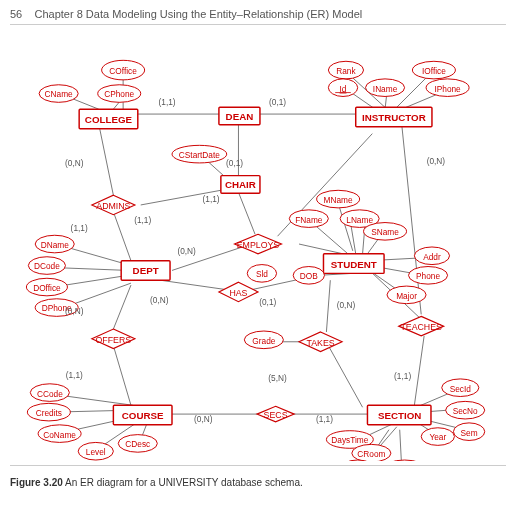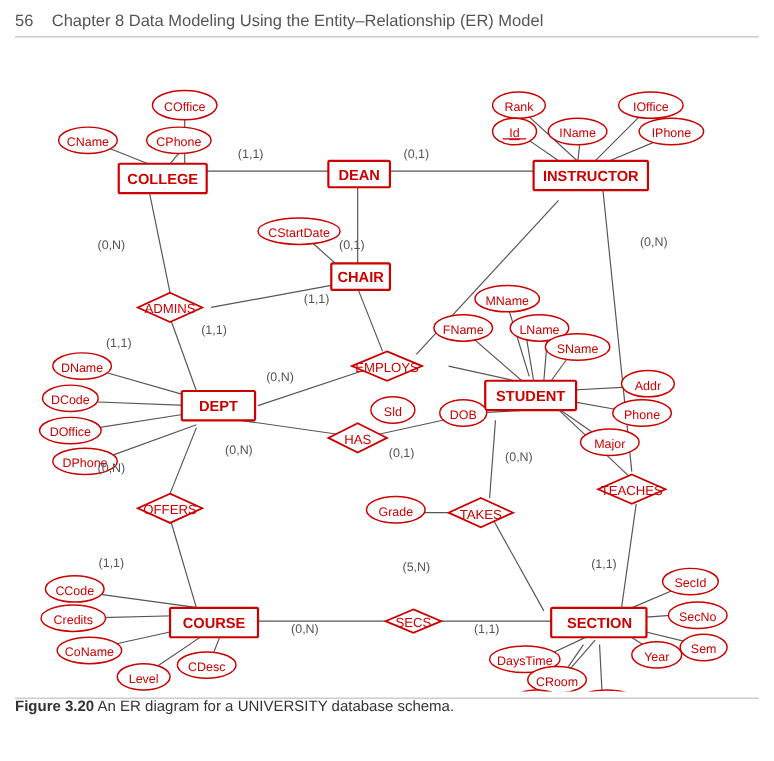--- a/index.html
+++ b/index.html
@@ -28,21 +28,21 @@
     svg {
       position: absolute;
       top: 0; left: 0;
       width: 100%;
       height: 100%;
     }
     .figure-caption {
       margin-top: 4px;
       font-size: 10px;
       color: #333;
-      padding-top: 0;
+      padding-top: 11px;
       border-top: 1px solid #ccc;
     }
     .figure-caption strong {
       font-weight: bold;
     }
   </style>
 </head>
 <body>
 
 <div class="page-header">

